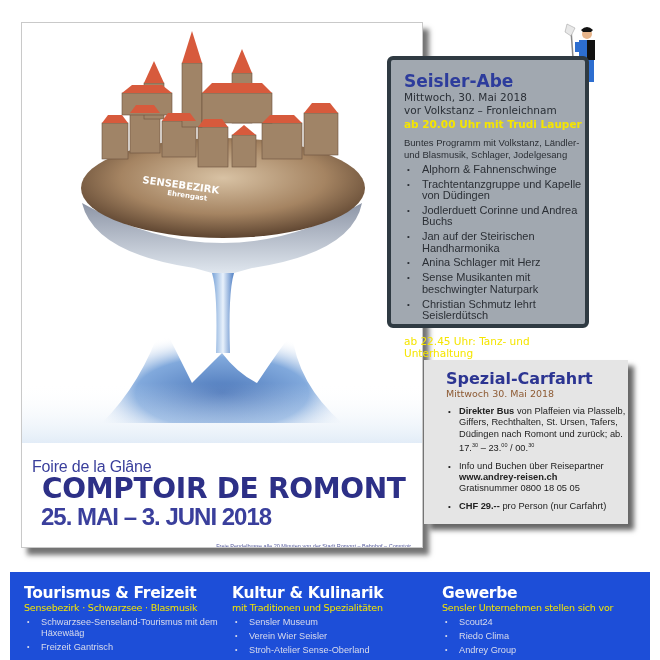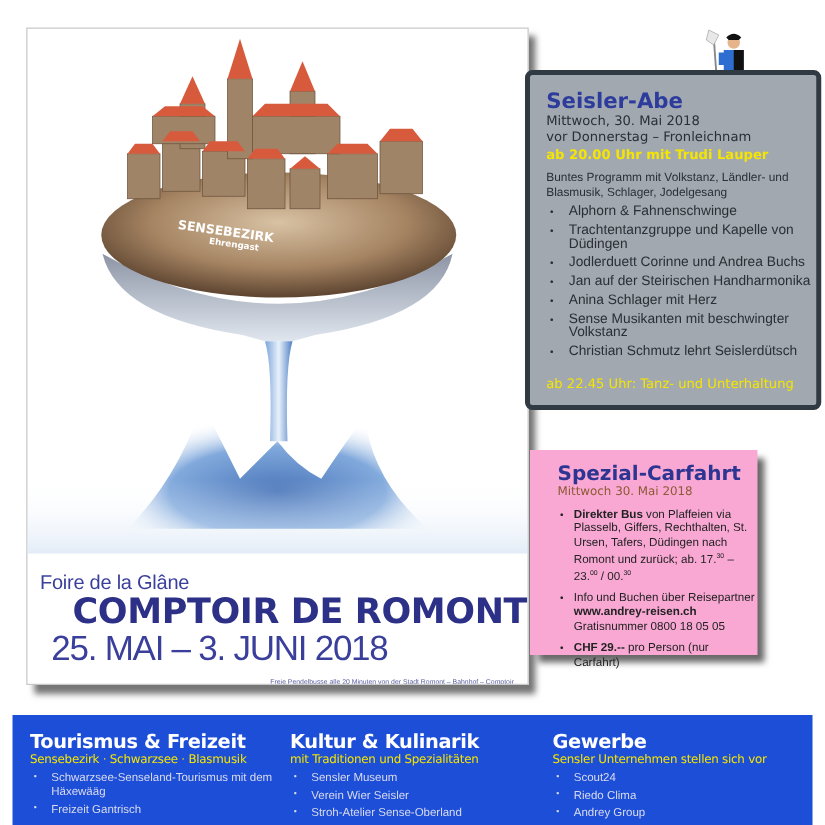--- a/index.html
+++ b/index.html
@@ -12,54 +12,54 @@
     background: #ffffff; border: 1px solid #c9c9c9;
     box-shadow: 6px 7px 5px rgba(0,0,0,0.55);
     overflow: hidden;
   }
   .poster-art { position: absolute; left: 0; top: 0; width: 402px; height: 420px; }
   .poster-foire {
     position: absolute; left: 10px; top: 435px; font-size: 16px; color: #3a3f9c;
     font-family: "Liberation Sans", sans-serif; font-weight: normal; letter-spacing: -0.2px;
   }
   .poster-title {
-    position: absolute; left: 36px; top: 449px; font-size: 28px; font-weight: bold;
+    position: absolute; left: 20px; top: 449px; font-size: 28px; font-weight: bold;
     color: #2d3087; letter-spacing: -0.3px; white-space: nowrap;
     font-family: "DejaVu Sans", sans-serif;
   }
   .poster-date {
-    position: absolute; left: 19px; top: 480px; font-size: 28px; color: #3a3f9c;
-    font-weight: normal; letter-spacing: -1px; white-space: nowrap;
+    position: absolute; left: 19px; top: 480px; font-size: 24px; color: #3a3f9c;
+    font-weight: bold; letter-spacing: -1px; white-space: nowrap;
     font-family: "Liberation Sans", sans-serif;
   }
   .poster-note {
     position: absolute; right: 11px; top: 520px; font-size: 5.5px; color: #555a9c;
     white-space: nowrap;
   }
 
   
   .mascot { position: absolute; left: 555px; top: 22px; width: 50px; height: 66px; }
   .gray-box {
-    position: absolute; left: 420px; top: 56px; width: 237px; height: 272px;
+    position: absolute; left: 387px; top: 56px; width: 202px; height: 272px;
     background: #a1a8b0; border: 4px solid #2f3a42; border-radius: 6px;
     padding: 12px 0 0 13px;
   }
   .gray-title { font-size: 17px; font-weight: bold; color: #2d3c9c; font-family: "DejaVu Sans", sans-serif; line-height: 19px; }
   .gray-sub { font-size: 10.5px; color: #2a2f36; line-height: 13px; font-family: "DejaVu Sans", sans-serif; }
   .gray-time { font-size: 10.5px; color: #f5e500; line-height: 14px; font-family: "DejaVu Sans", sans-serif; font-weight: bold; }
   .gray-intro { font-size: 9.5px; color: #2b2f35; line-height: 12px; margin-top: 6px; }
   .gray-list { list-style: none; margin-top: 3px; }
   .gray-list li { position: relative; padding-left: 18px; font-size: 11px; color: #2b2f35; line-height: 11.3px; margin-bottom: 3.6px; }
   .gray-list li::before { content: "•"; position: absolute; left: 3px; top: 0; font-size: 8px; }
   .gray-end { font-size: 10.5px; color: #f5e500; font-family: "DejaVu Sans", sans-serif; margin-top: 14px; }
 
   
   .yellow-box {
-    position: absolute; left: 424px; top: 360px; width: 182px; height: 164px;
-    background: #f9a8d4; box-shadow: 6px 6px 5px rgba(0,0,0,0.6);
+    position: absolute; left: 424px; top: 360px; width: 204px; height: 164px;
+    background: #e5e5e5; box-shadow: 6px 6px 5px rgba(0,0,0,0.6);
     padding: 10px 0 0 22px;
   }
   .yellow-title { font-size: 16px; font-weight: bold; color: #2c3592; font-family: "DejaVu Sans", sans-serif; line-height: 18px; }
   .yellow-sub { font-size: 9.5px; color: #8d5a33; font-family: "DejaVu Sans", sans-serif; line-height: 11px; }
   .yellow-list { list-style: none; margin-top: 7px; }
   .yellow-list li { position: relative; padding-left: 13px; font-size: 9.3px; color: #222; line-height: 11.4px; margin-bottom: 6px; }
   .yellow-list li::before { content: "•"; position: absolute; left: 2px; top: 0; font-size: 8px; }
   .yellow-list b { font-weight: bold; }
   .yellow-list sup { font-size: 5.5px; vertical-align: 4px; }
 
@@ -162,30 +162,30 @@
   <rect x="24" y="18" width="16" height="20" fill="#2d6ed0"></rect>
   <rect x="32" y="18" width="8" height="20" fill="#111"></rect>
   <rect x="26" y="38" width="6" height="22" fill="#111"></rect>
   <rect x="33" y="38" width="6" height="22" fill="#2d6ed0"></rect>
   <rect x="20" y="20" width="5" height="10" fill="#2d6ed0"></rect>
 </svg>
 
 <div class="gray-box">
   <div class="gray-title">Seisler-Abe</div>
   <div class="gray-sub">Mittwoch, 30. Mai 2018</div>
-  <div class="gray-sub">vor Donnerstag – Fronleichnam</div>
+  <div class="gray-sub">vor Volkstanz – Fronleichnam</div>
   <div class="gray-time">ab 20.00 Uhr mit Trudi Lauper</div>
   <div class="gray-intro">Buntes Programm mit Volkstanz, Ländler- und Blasmusik, Schlager, Jodelgesang</div>
   <ul class="gray-list">
     <li>Alphorn &amp; Fahnenschwinge</li>
     <li>Trachtentanzgruppe und Kapelle von Düdingen</li>
     <li>Jodlerduett Corinne und Andrea Buchs</li>
     <li>Jan auf der Steirischen Handharmonika</li>
     <li>Anina Schlager mit Herz</li>
-    <li>Sense Musikanten mit beschwingter Volkstanz</li>
+    <li>Sense Musikanten mit beschwingter Naturpark</li>
     <li>Christian Schmutz lehrt Seislerdütsch</li>
   </ul>
   <div class="gray-end">ab 22.45 Uhr: Tanz- und Unterhaltung</div>
 </div>
 
 <div class="yellow-box">
   <div class="yellow-title">Spezial-Carfahrt</div>
   <div class="yellow-sub">Mittwoch 30. Mai 2018</div>
   <ul class="yellow-list">
     <li>

